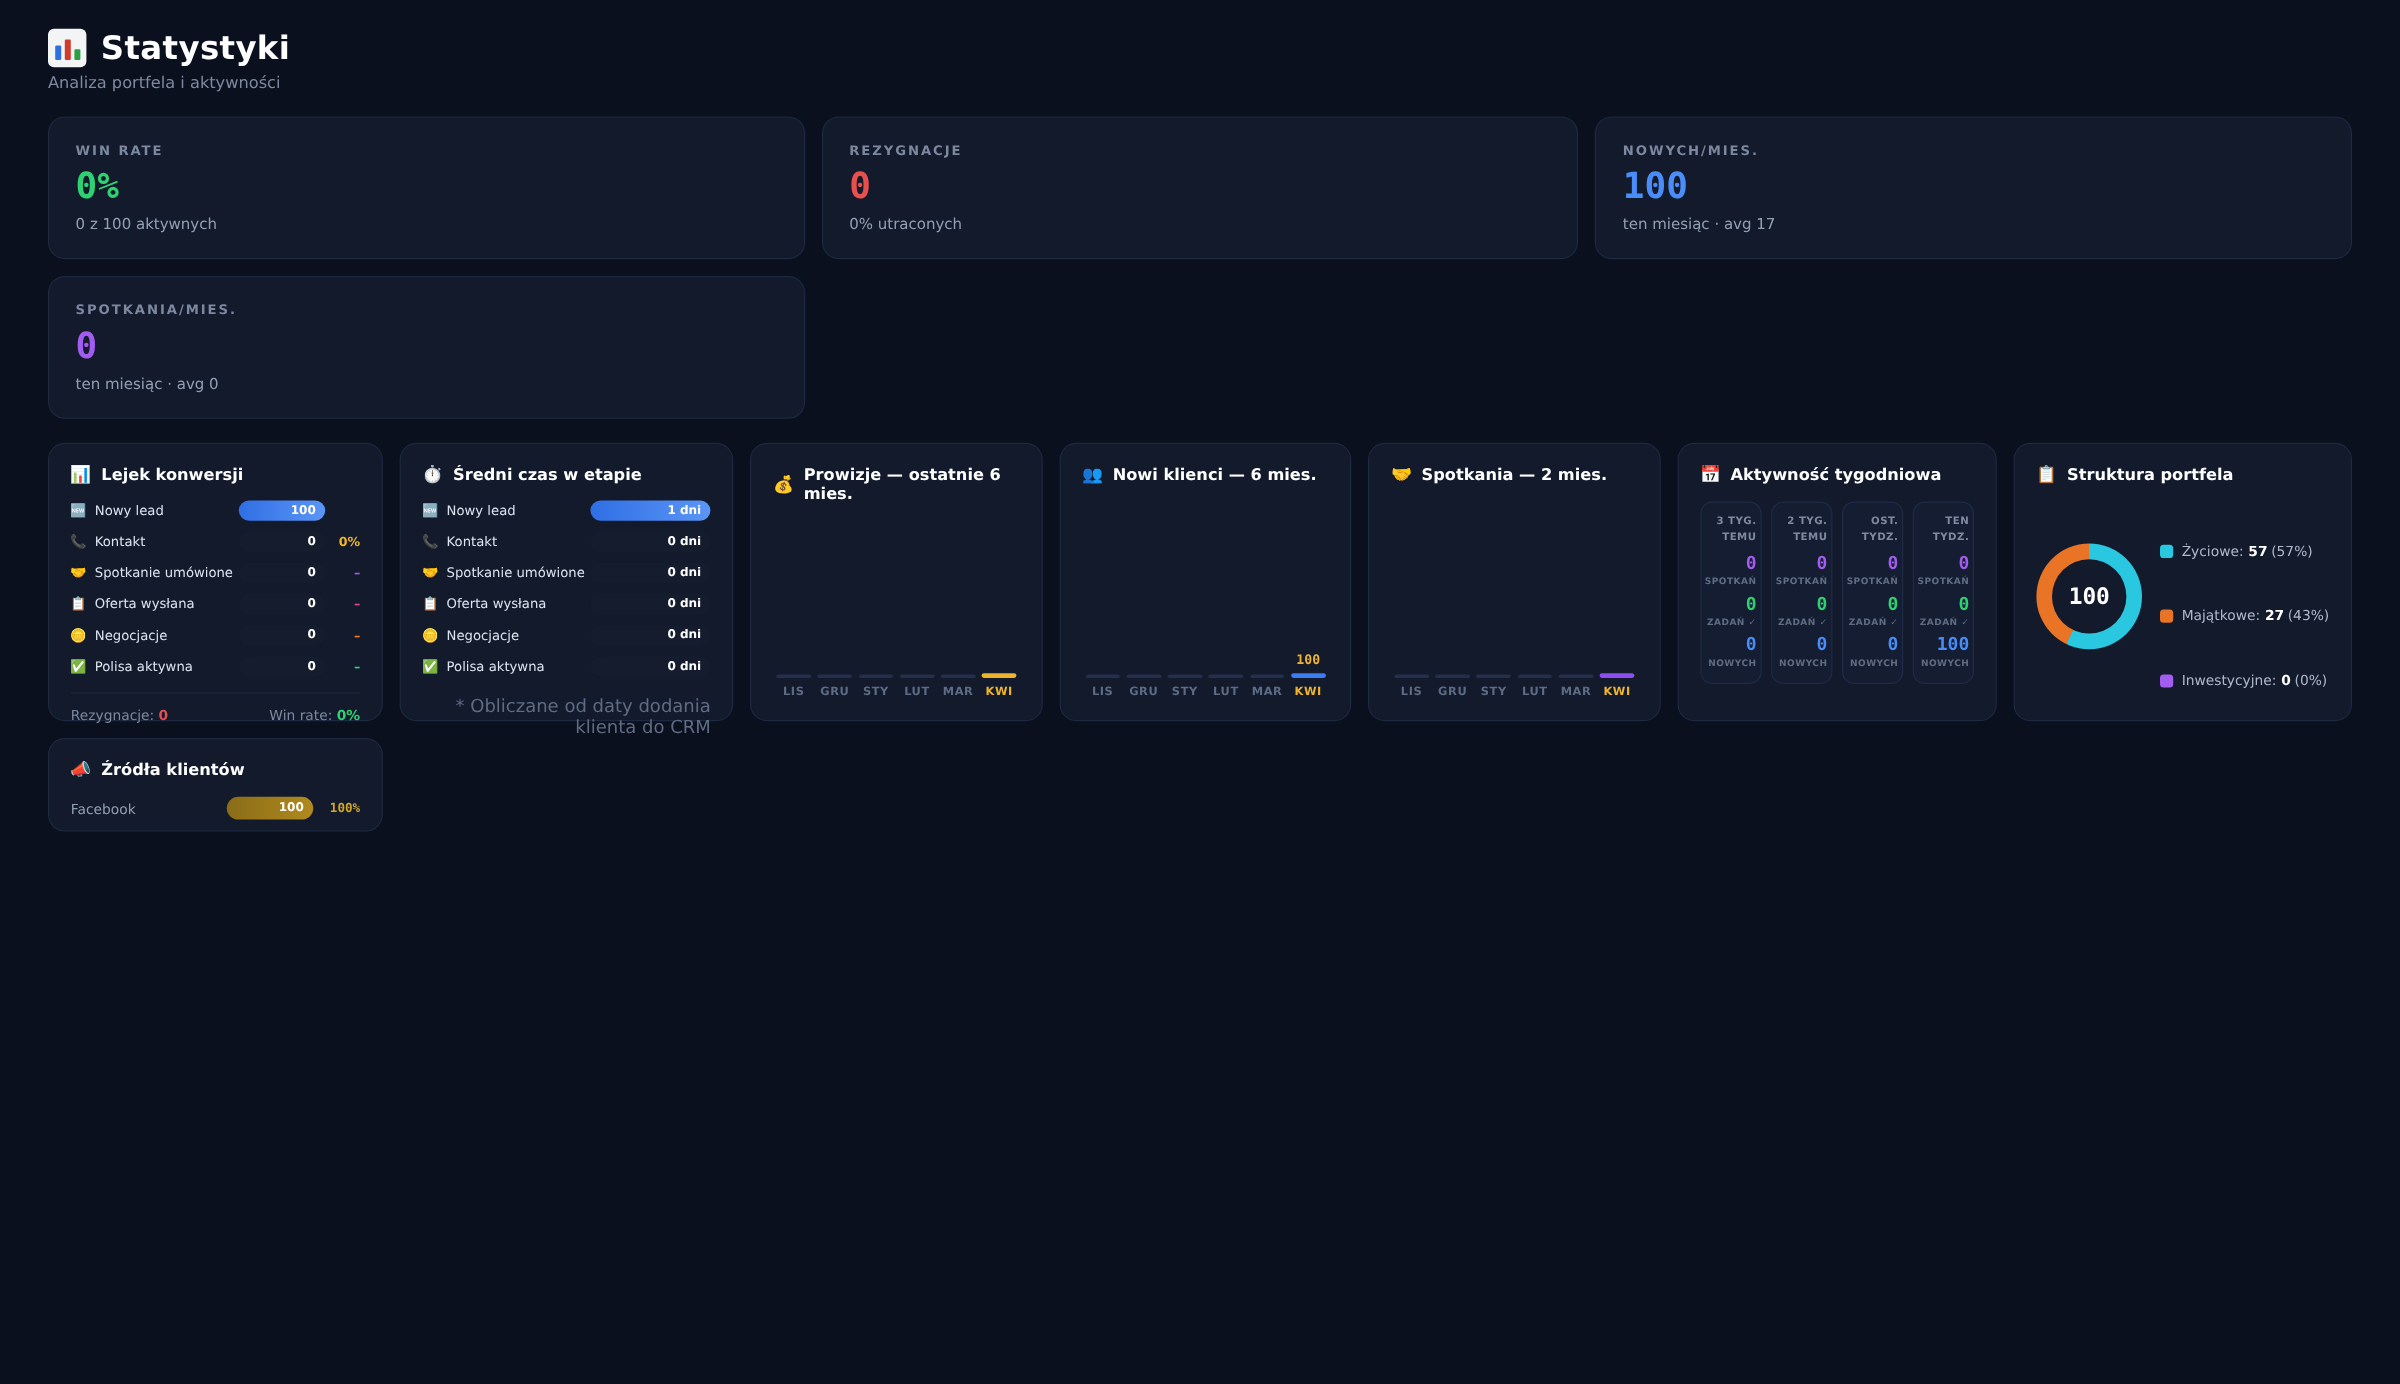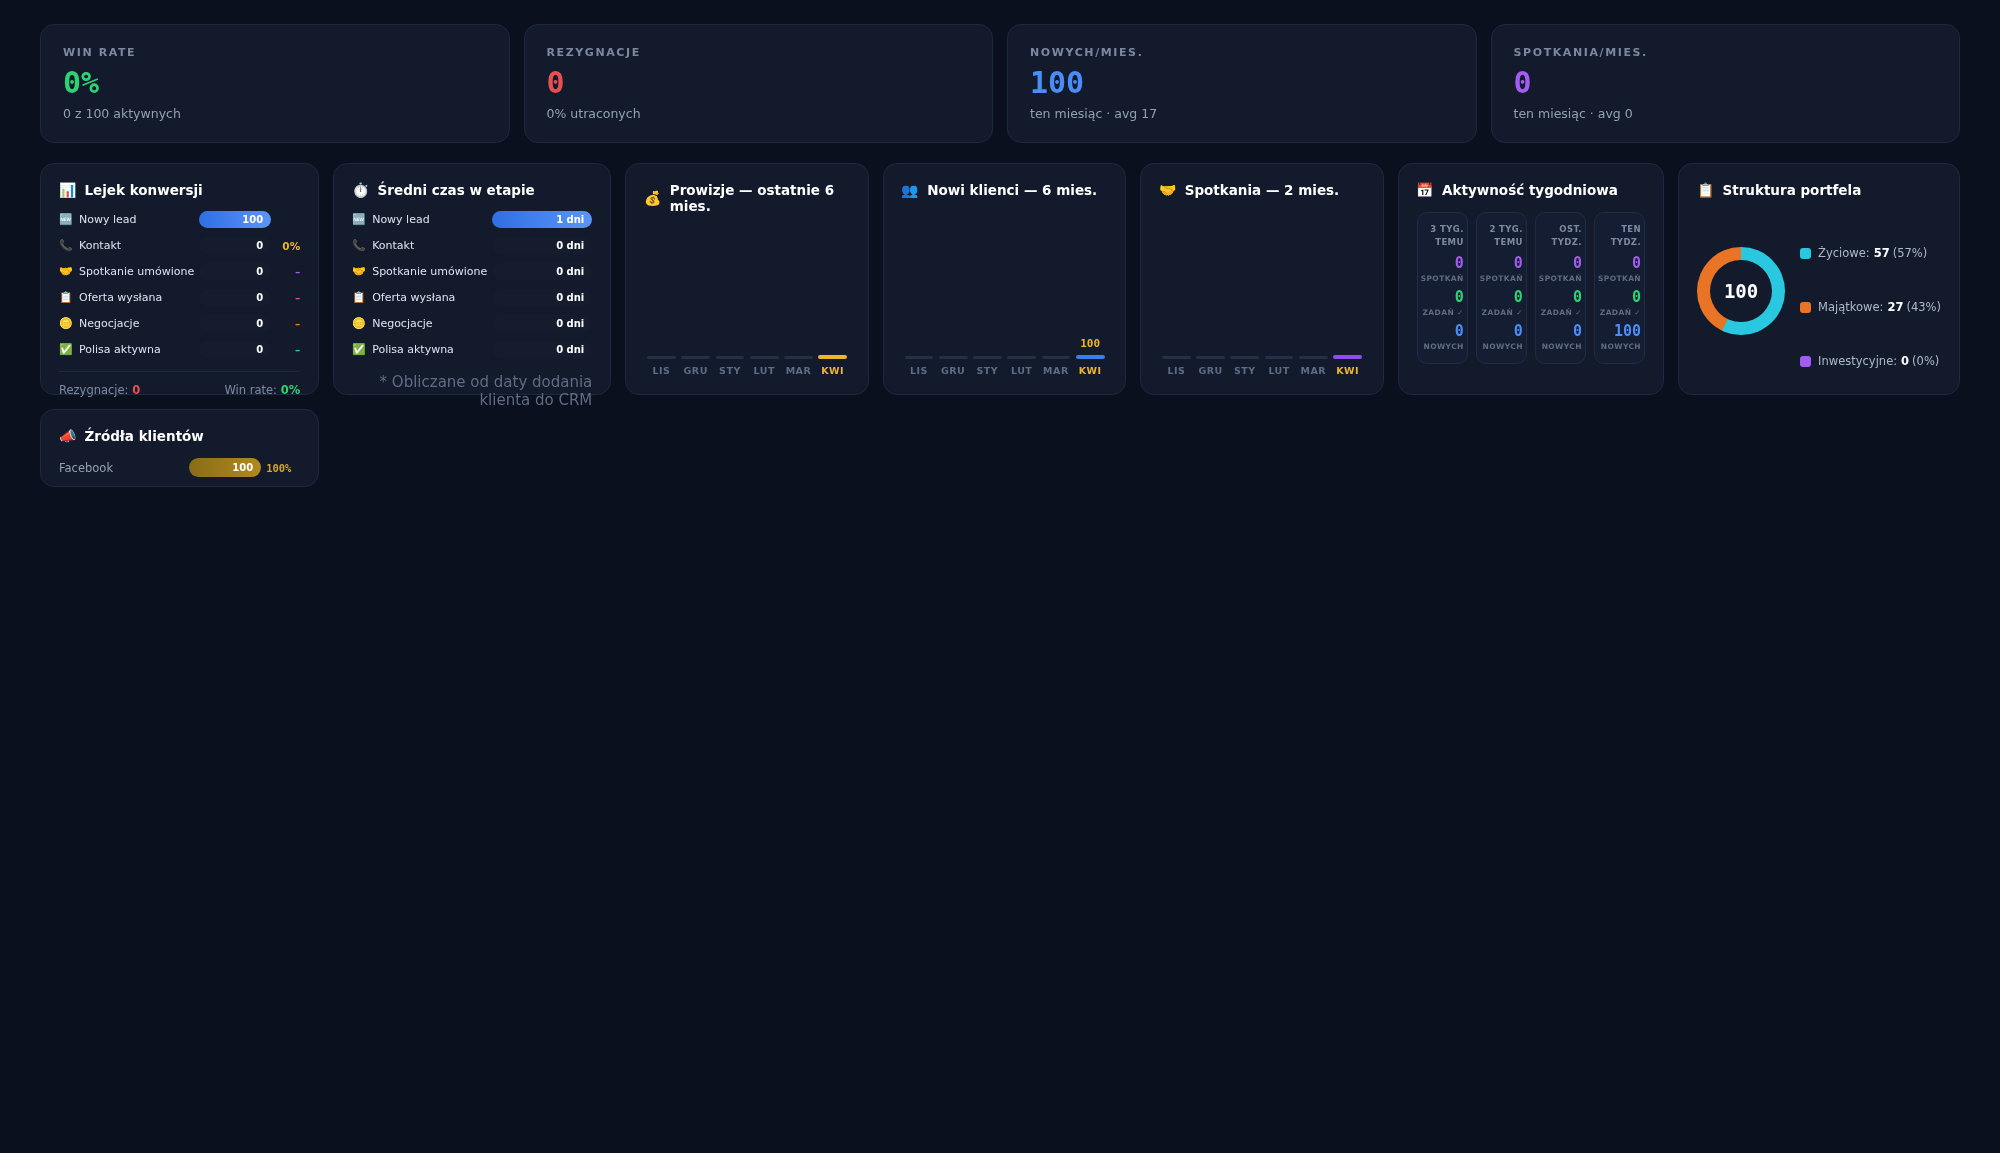--- a/index.html
+++ b/index.html
@@ -31,21 +31,21 @@
   .card {
     background:#121a2c;
     border:1px solid #1d2940;
     border-radius:14px;
     padding:18px 18px;
   }
   .card-title { display:flex; align-items:center; gap:8px; font-size:13.5px; font-weight:bold; color:#ffffff; }
   .card-title .ci { font-size:14px; line-height:1; }
 
   
-  .kpi-grid { display:grid; grid-template-columns:repeat(4,1fr); gap:14px; margin-bottom:20px; }
+  .kpi-grid { display:grid; grid-template-columns:repeat(3,1fr); gap:14px; margin-bottom:20px; }
   .kpi-card { padding:21px 22px; }
   .kpi-label { font-size:11px; font-weight:bold; letter-spacing:1.6px; color:#7b88a0; }
   .kpi-value { margin:9px 0 8px; font-family:"DejaVu Sans Mono", monospace; font-weight:bold; font-size:30px; line-height:1; }
   .kpi-sub { font-size:12.5px; color:#93a0b4; }
   .v-green { color:#2fd272; } .v-red { color:#e8504f; } .v-blue { color:#4a8df8; } .v-purple { color:#a35cf0; }
   .t-gold { color:#edb42c; } .t-pink { color:#e0498f; } .t-orange { color:#ef7d2a; }
 
   
   .main-grid { display:grid; grid-template-columns:repeat(7,1fr); gap:14px; align-items:start; }
   .tall { height:232px; }
@@ -111,27 +111,38 @@
   .litem b { color:#ffffff; margin:0 3px 0 4px; }
 
   
   .src-row { display:flex; align-items:center; gap:5px; margin-top:14px; }
   .src-label { flex:1; font-size:11.5px; color:#93a0b4; }
   .src-track {
     width:72px; height:19px; border-radius:10px; flex-shrink:0;
     background:linear-gradient(90deg,#8a6c18,#b08a1e);
     display:flex; align-items:center; justify-content:flex-end; padding-right:8px;
   }
-  .src-pct { width:34px; font-family:"DejaVu Sans Mono", monospace; font-size:10.5px; font-weight:bold; color:#d4a826; }
+  .src-pct { width:34px; text-align:right; font-family:"DejaVu Sans Mono", monospace; font-size:10.5px; font-weight:bold; color:#d4a826; }
 </style>
 </head>
 <body>
 
 <div class="page">
 
+  <div class="hdr">
+    <div class="hdr-row">
+      <span class="logo">
+          <i class="b1"></i>
+          <i class="b2"></i>
+          <i class="b3"></i>
+        </span>
+      <h1>Statystyki</h1>
+    </div>
+    <div class="sub">Analiza portfela i aktywności</div>
+  </div>
 
   <div class="kpi-grid">
     <div class="card kpi-card">
       <div class="kpi-label">WIN RATE</div>
       <div class="kpi-value v-green">0%</div>
       <div class="kpi-sub">0 z 100 aktywnych</div>
     </div>
     <div class="card kpi-card">
       <div class="kpi-label">REZYGNACJE</div>
       <div class="kpi-value v-red">0</div>

